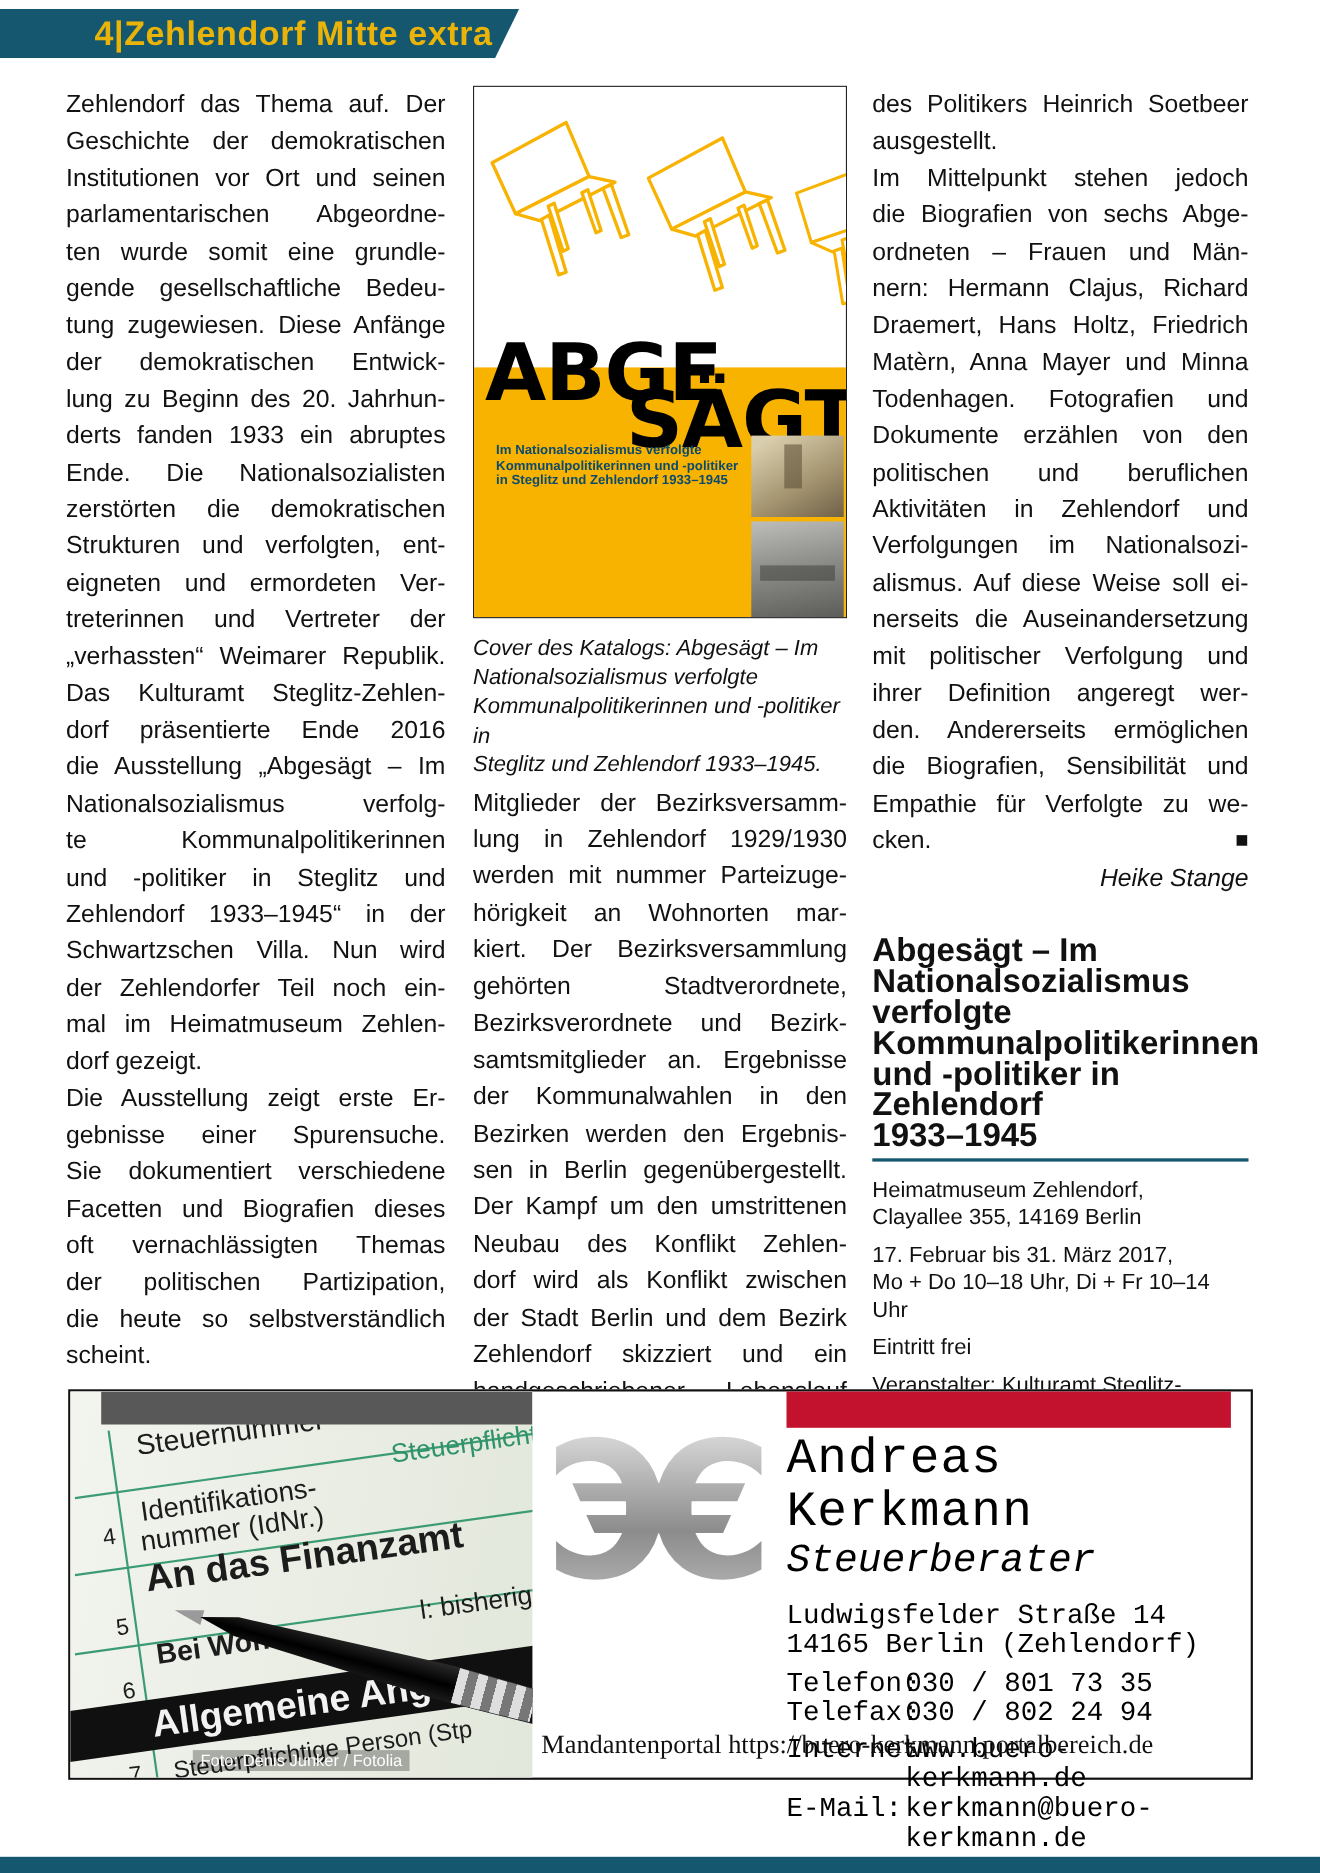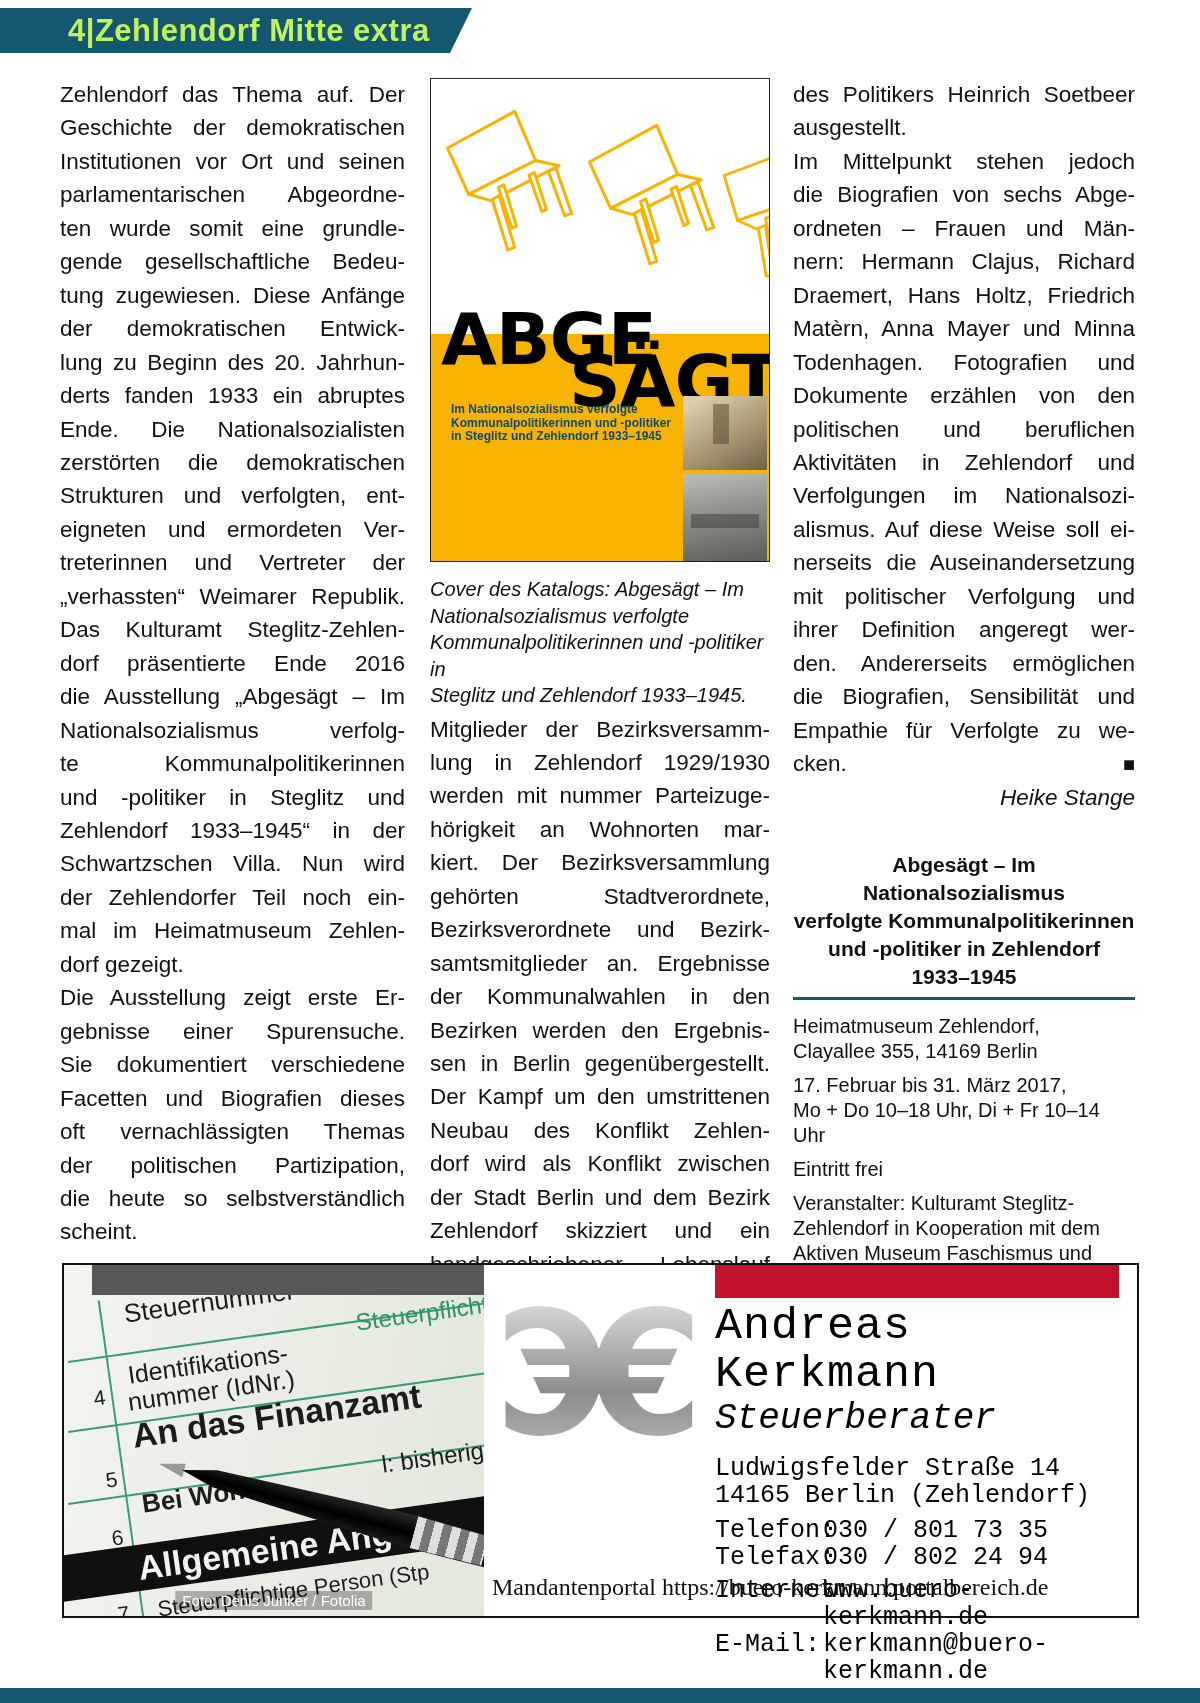--- a/index.html
+++ b/index.html
@@ -5,22 +5,22 @@
   :root{
     --teal:#15576E; --yellow:#F8B200; --red:#C2122E; --ink:#111;
   }
   *{margin:0;padding:0;box-sizing:border-box;}
   body{background:#fff;font-family:"Liberation Sans",sans-serif;color:var(--ink);}
   .page{position:relative;width:1200px;height:1703px;background:#fff;overflow:hidden;}
 
   
   .masthead{position:absolute;left:0;top:8px;width:472px;height:45px;background:var(--teal);
     clip-path:polygon(0 0,100% 0,calc(100% - 22px) 100%,0 100%);}
-  .masthead span{display:block;color:#bef264;font-size:31px;font-weight:bold;line-height:45px;
-    padding-left:68px;letter-spacing:.5px;}
+  .masthead span{display:block;color:#eab308;font-size:31px;font-weight:bold;line-height:45px;
+    padding-left:86px;letter-spacing:.5px;}
 
   
   .col{position:absolute;top:78px;font-size:22.5px;line-height:33.45px;color:var(--ink);}
   .col1{left:60px;width:345px;}
   .col2{left:430px;width:340px;}
   .col3{left:793px;width:342px;}
   .ln{text-align:justify;text-align-last:justify;white-space:nowrap;overflow:hidden;}
   .ln.noj{text-align-last:left;}
   .endline{display:flex;justify-content:space-between;align-items:center;}
   .sq{font-size:20px;line-height:1;}
@@ -39,22 +39,22 @@
   .cp1{left:252px;top:317px;width:84px;height:74px;background:linear-gradient(150deg,#d9cead 10%,#a3936f 60%,#6f6148);}
   .cp1::after{content:"";position:absolute;left:30px;top:8px;width:16px;height:40px;background:#574b33;opacity:.55;}
   .cp2{left:252px;top:395px;width:84px;height:87px;background:linear-gradient(170deg,#bdbdb9 0%,#8e8e8a 45%,#5c5c58);}
   .cp2::after{content:"";position:absolute;left:8px;top:40px;width:68px;height:14px;background:#3c3c38;opacity:.5;}
 
   .caption{margin-top:14px;font-style:italic;font-size:20px;line-height:26.5px;}
   .col2 .body-lines{margin-top:4px;}
 
   
   .infobox{margin-top:37px;}
-  .ibx-title{font-size:21px;font-weight:bold;line-height:28px;padding-bottom:6px;
-    border-bottom:3px solid var(--teal);margin-bottom:14px;text-align:center;}
+  .ibx-title{font-size:30px;font-weight:bold;line-height:28px;padding-bottom:6px;
+    border-bottom:3px solid var(--teal);margin-bottom:14px;}
   .ibx{font-size:20px;line-height:25px;}
   .ibx-group{margin-bottom:9px;}
 
   
   .ad{position:absolute;left:62px;top:1263px;width:1077px;height:355px;border:2px solid #111;background:#fff;}
   .ad-photo{position:absolute;left:0;top:0;width:420px;height:351px;overflow:hidden;
     background:linear-gradient(100deg,#f2f4ee,#e2e7db);}
   .photo-topbar{position:absolute;left:28px;top:0;width:392px;height:30px;background:#585858;z-index:4;}
   .rot{transform:rotate(-8deg);transform-origin:0 0;position:absolute;white-space:nowrap;}
   .frule{position:absolute;width:470px;border-top:2px solid #3b9b72;transform:rotate(-8deg);transform-origin:0 0;}

